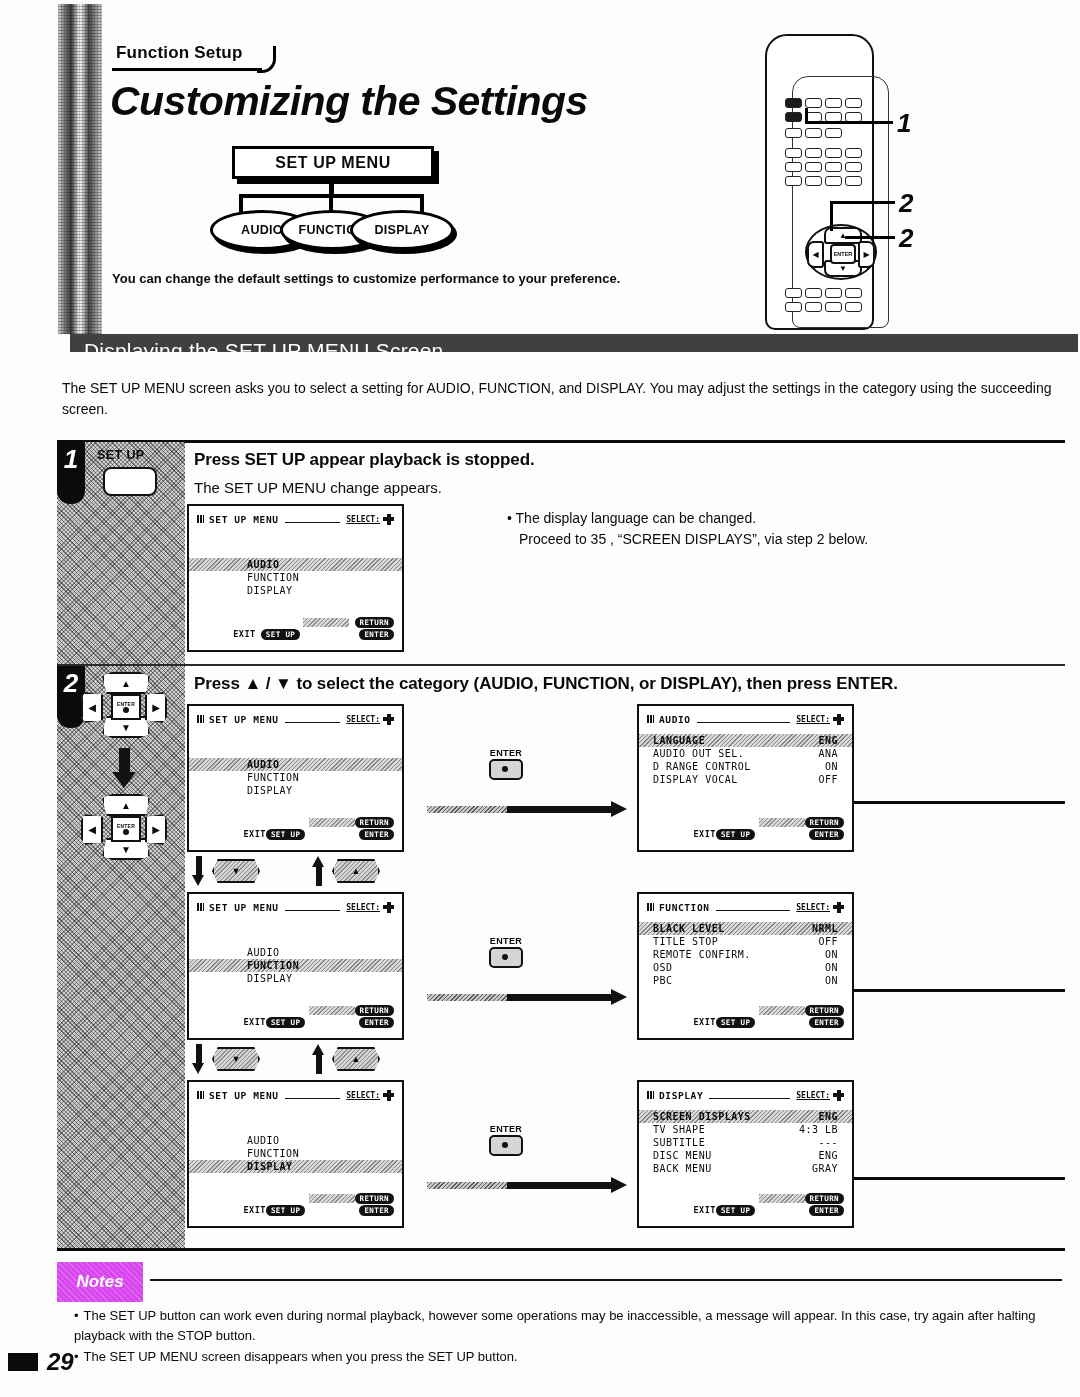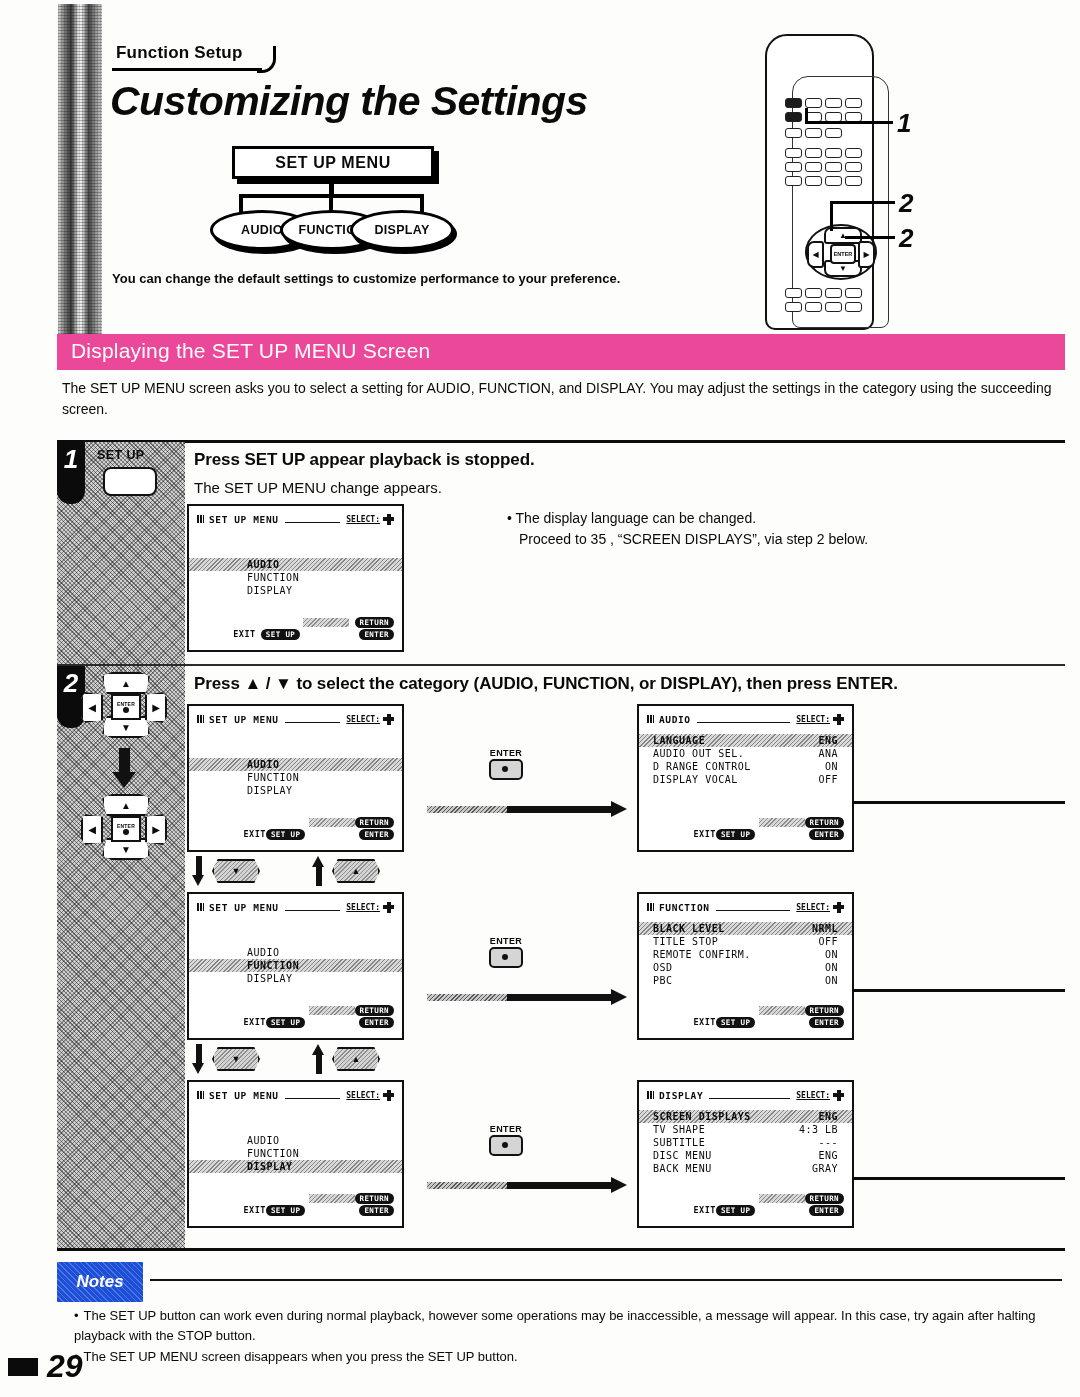--- a/index.html
+++ b/index.html
@@ -115,21 +115,21 @@
     border-radius:4px;background:#fff;display:flex;align-items:center;justify-content:center;
     font-size:5.5px;font-weight:bold;
   }
   .callout-line{position:absolute;background:#000;}
   .callout-num{
     position:absolute;font-size:26px;font-style:italic;font-weight:bold;
   }
 
   
   .sec-head{
-    position:absolute;left:57px;top:334px;width:1008px;height:36px;background:#ec4899;
+    position:absolute;left:70px;top:334px;width:1008px;height:18px;background:#404040;
   }
   .sec-head span{
     position:absolute;left:14px;top:5px;color:#fff;font-size:21px;letter-spacing:.2px;
   }
   .sec-body{
     position:absolute;left:62px;top:378px;width:1000px;
     font-size:14px;line-height:1.5;
   }
 
   
@@ -293,37 +293,37 @@
     position:absolute;width:24px;height:40px;
   }
   .big-down .s{position:absolute;left:7px;top:0;width:11px;height:25px;background:#111;}
   .big-down .h{
     position:absolute;left:0;bottom:0;width:0;height:0;
     border-left:12px solid transparent;border-right:12px solid transparent;border-top:16px solid #111;
   }
 
   
   .notes-badge{
-    position:absolute;left:57px;top:1262px;width:86px;height:40px;background:#1d4ed8;
+    position:absolute;left:57px;top:1262px;width:86px;height:40px;background:#d946ef;
     display:flex;align-items:center;justify-content:center;
   }
   .notes-badge:after{
     content:"";position:absolute;inset:0;
     background-image:repeating-linear-gradient(45deg,rgba(255,255,255,.22) 0 1px,transparent 1px 4px);
   }
   .notes-badge span{color:#fff;font-size:17px;font-weight:bold;font-style:italic;position:relative;z-index:2;}
   .notes-rule{position:absolute;left:150px;top:1279px;width:912px;height:2px;background:#111;}
   .notes-list{position:absolute;left:60px;top:1306px;width:1000px;font-size:13px;line-height:1.55;}
   .notes-list li{margin-bottom:1px;}
   .notes-list ul{margin:0;padding-left:14px;list-style:none;}
   .notes-list li:before{content:"\2022";margin-right:5px;}
 
   .pagenum{position:absolute;left:8px;top:1348px;display:flex;align-items:center;gap:9px;}
   .pagenum .sq{width:30px;height:18px;background:#0b0b0b;}
-  .pagenum .n{font-size:32px;font-style:italic;font-weight:bold;}
+  .pagenum .n{font-size:24px;font-style:italic;font-weight:bold;}
 </style>
 </head>
 <body>
 
 <div class="page">
 
   <div class="spine"></div>
 
   <div class="fn-setup">
     <div class="lbl">Function Setup</div>

